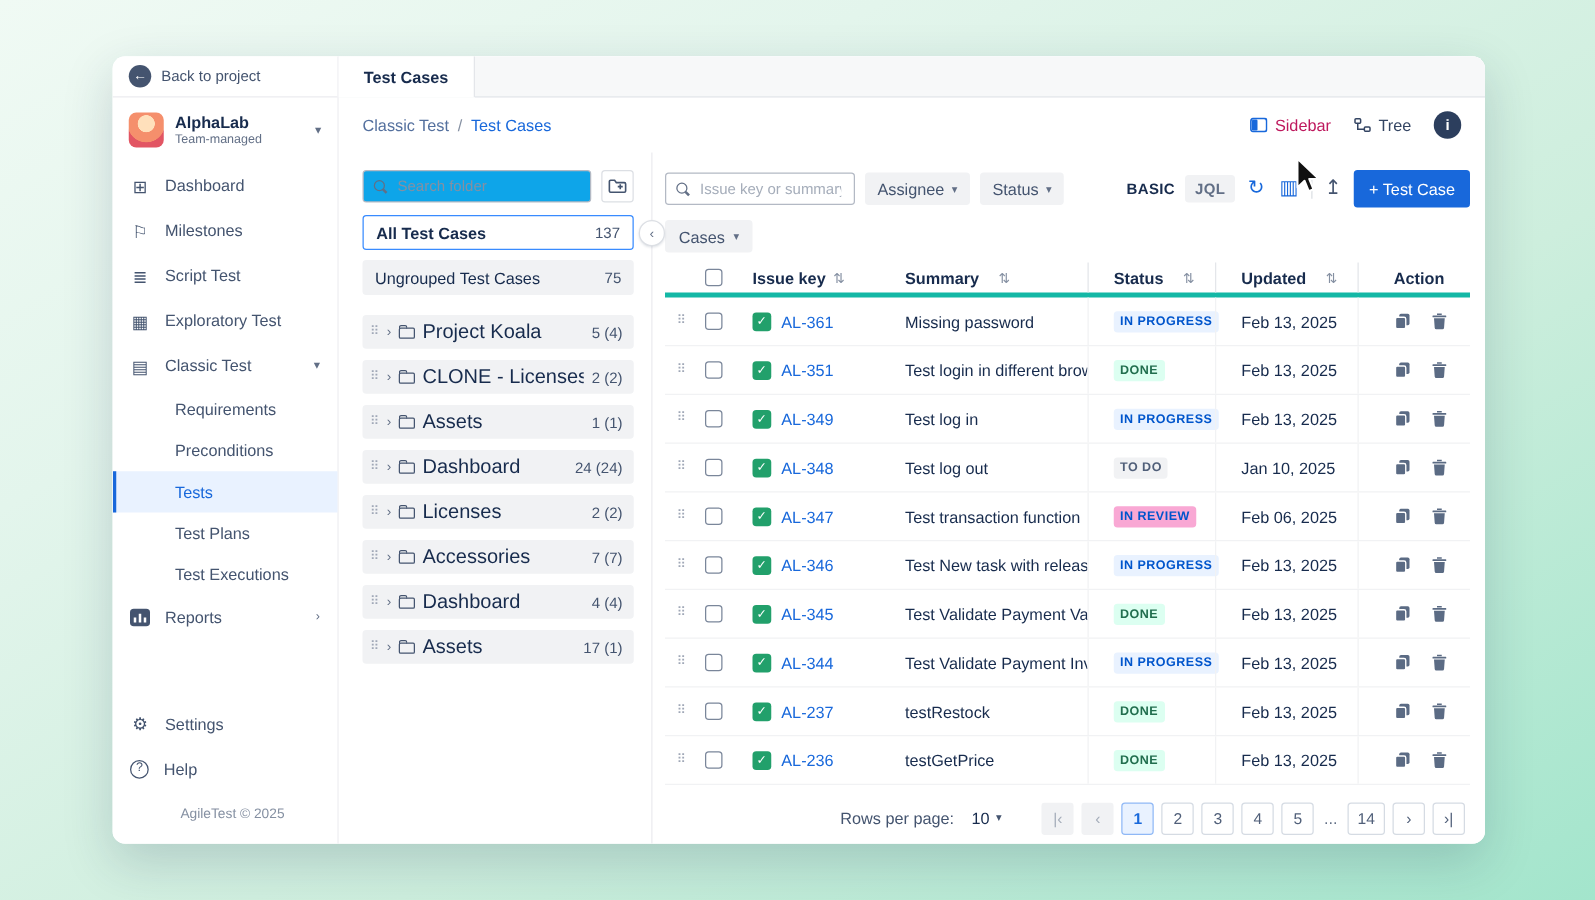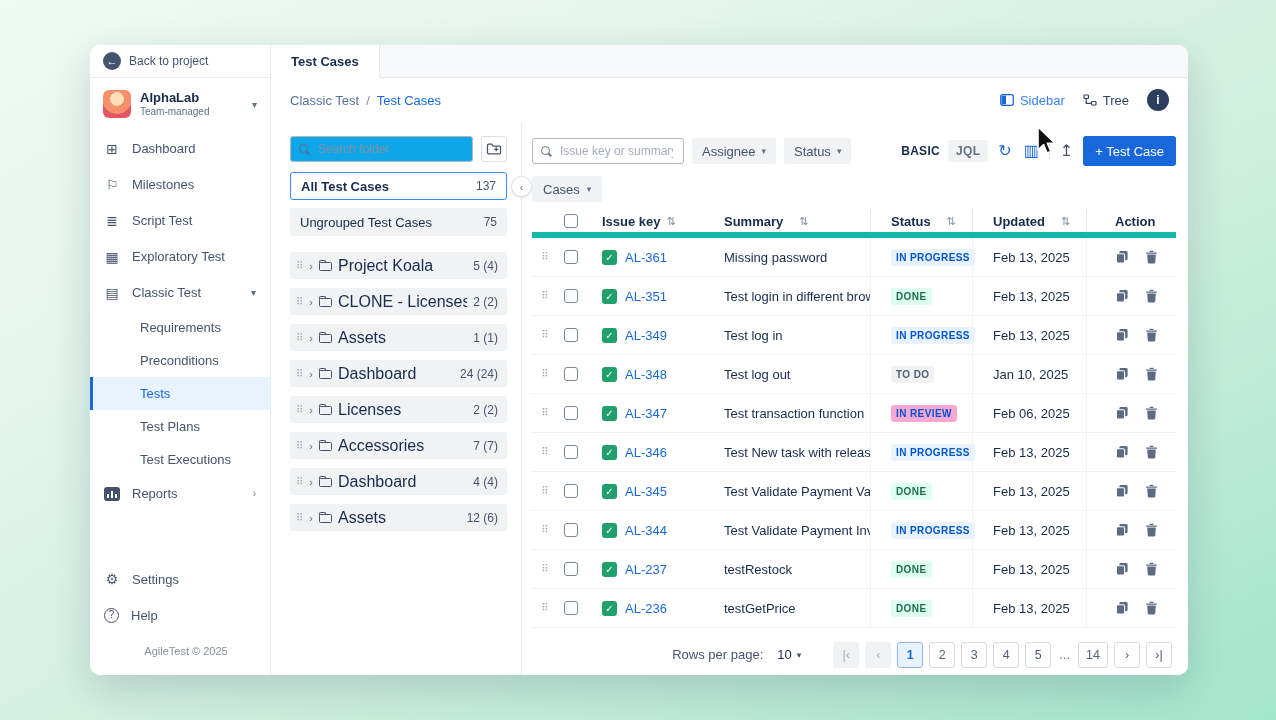--- a/index.html
+++ b/index.html
@@ -43,21 +43,21 @@
   .main { flex:1; display:flex; flex-direction:column; min-width:0; background:#fff; }
   .tabstrip { height:33px; flex:none; background:#f7f8f9; border-bottom:1px solid #e4e6ea; display:flex; }
   .tab { background:#fff; padding:0 20px; display:flex; align-items:center; font-size:13px; font-weight:600; color:#172b4d; border-right:1px solid #e4e6ea; margin-bottom:-1px; border-bottom:1px solid #fff; cursor:pointer; }
   .breadcrumb-row { height:44px; flex:none; display:flex; align-items:center; justify-content:space-between; padding:0 19px; }
   .breadcrumb { display:flex; align-items:center; gap:7px; font-size:13px; }
   .bc-parent { color:#54709e; cursor:pointer; }
   .bc-sep { color:#8590a2; }
   .bc-current { color:#1868db; cursor:pointer; }
   .hdr-actions { display:flex; align-items:center; gap:18px; }
   .txt-btn { display:flex; align-items:center; gap:6px; font-size:13px; font-weight:500; cursor:pointer; background:none; border:none; padding:0; font-family:inherit; }
-  .txt-btn.blue { color:#3b82f6; }
+  .txt-btn.blue { color:#be185d; }
   .txt-btn.dark { color:#344563; }
   .info-circle { width:22px; height:22px; border-radius:50%; background:#2c3e5d; color:#fff; font-size:12px; font-weight:700; display:flex; align-items:center; justify-content:center; cursor:pointer; }
   .panels { flex:1; display:flex; min-height:0; }
   
   .folder-panel { width:250px; flex:none; padding:14px 14px 0 19px; }
   .folder-search-row { display:flex; gap:8px; margin-bottom:10px; }
   .folder-search { flex:1; height:26px; border:1px solid #b3b9c4; border-radius:3px; display:flex; align-items:center; gap:6px; padding:0 8px; background:#0ea5e9; }
   .folder-search input { border:none; outline:none; width:100%; font-size:12px; font-family:inherit; color:#172b4d; background:transparent; }
   .folder-search input::placeholder { color:#8590a2; }
   .icon-sq-btn { width:26px; height:26px; flex:none; border:1px solid #dcdfe4; border-radius:3px; background:#fff; display:flex; align-items:center; justify-content:center; cursor:pointer; padding:0; }
@@ -92,21 +92,21 @@
   .ico-blue { color:#1868db; }
   .ico-dark { color:#44546f; }
   .v-div { width:1px; height:16px; background:#dcdfe4; }
   .add-btn { height:30px; background:#1868db; color:#fff; border:none; border-radius:3px; font-size:13px; font-weight:500; font-family:inherit; padding:0 12px; cursor:pointer; flex:none; }
   .more-row { margin-bottom:8px; }
   .more-btn { height:26px; background:#f1f2f4; border:none; border-radius:3px; color:#44546f; font-size:13px; font-family:inherit; display:inline-flex; align-items:center; gap:7px; padding:0 11px; cursor:pointer; }
   .more-btn .chev { font-size:9px; }
   
   .tgrid { display:grid; grid-template-columns:26px 34px 124px 1fr 102px 114px 90px; align-items:stretch; }
   .cell { display:flex; align-items:center; min-width:0; }
-  .thead { height:30px; border-bottom:6px solid #14b8a6; }
+  .thead { height:30px; border-bottom:4px solid #14b8a6; }
   .thead .cell { font-size:13px; font-weight:600; color:#172b4d; gap:6px; }
   .sort { color:#8590a2; font-size:11px; font-weight:400; }
   .c-drag { justify-content:center; }
   .c-cb { justify-content:flex-start; padding-left:6px; }
   .c-key { padding-left:10px; gap:8px; }
   .c-sum { padding-left:8px; font-size:13px; color:#172b4d; white-space:nowrap; overflow:hidden; }
   .c-status { padding-left:20px; }
   .c-upd { padding-left:20px; font-size:13px; color:#172b4d; }
   .c-act { padding-left:28px; gap:16px; }
   .thead .c-status, .thead .c-upd, .thead .c-act { border-left:1px solid #e4e6ea; }
@@ -313,21 +313,21 @@
     <span class="folder-glyph"></span>
     <span class="fname">Dashboard</span>
     <span class="fcount">4 (4)</span>
   </div>
 
   <div class="folder-item">
     <span class="drag">⠿</span>
     <span class="fchev">›</span>
     <span class="folder-glyph"></span>
     <span class="fname">Assets</span>
-    <span class="fcount">12 (6)</span>
+    <span class="fcount">17 (1)</span>
   </div>
 </div>
       </div>
 
       <div class="table-panel">
         <div class="collapse-btn">‹</div>
 
         <div class="tp-toolbar">
           <div class="tp-search">
             <span class="search-glyph"></span>

